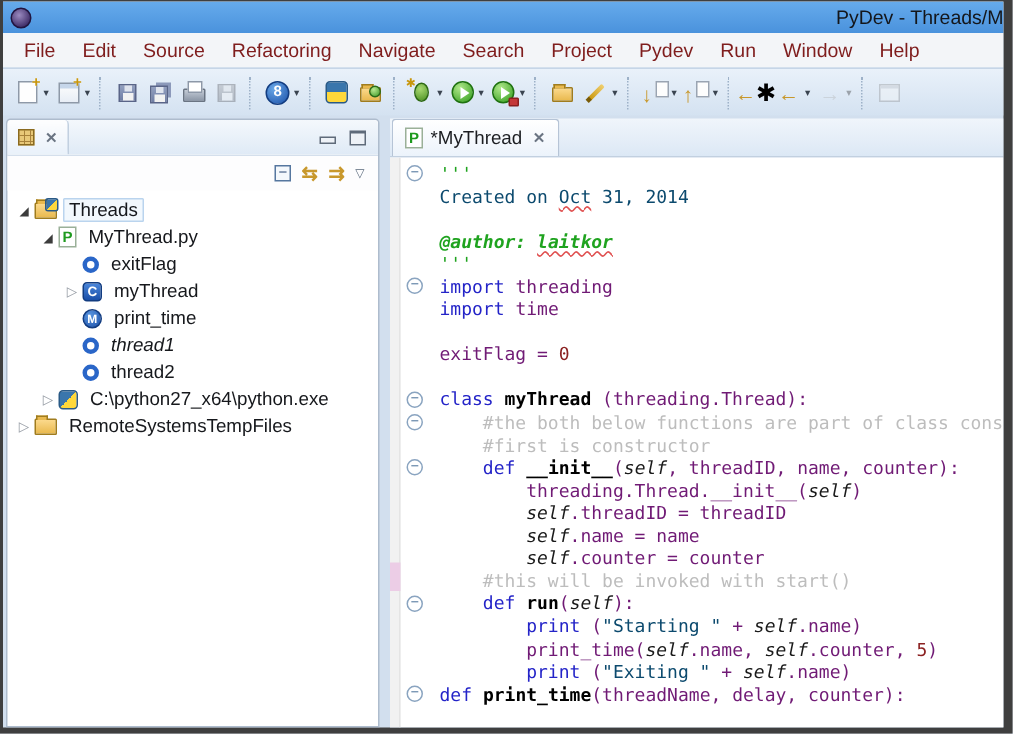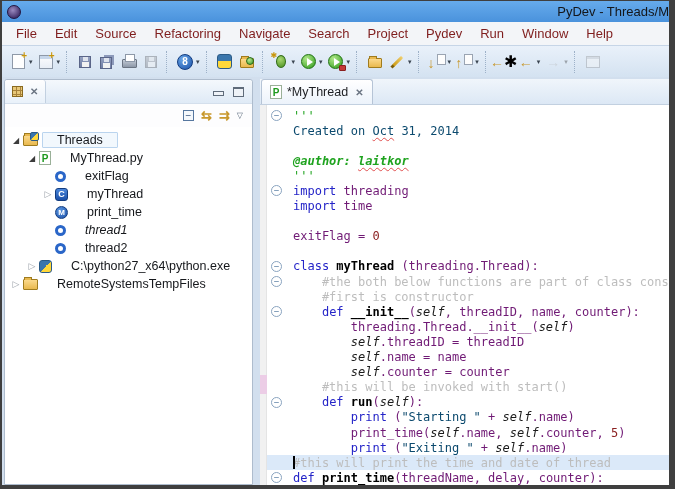--- a/index.html
+++ b/index.html
@@ -67,21 +67,21 @@
   .gold-glyph { color:#c8982c; font-size:13px; line-height:13px; font-weight:bold; }
   .view-menu-caret { color:#5a6a7c; font-size:8px; }
 
   
   .tree { flex:1; overflow:hidden; padding-top:4px; font-size:12.5px; color:#16181c; }
   .trow { height:18px; display:flex; align-items:center; cursor:default; }
   .texp { width:12px; flex:0 0 12px; text-align:center; }
   .exp-open { color:#3c3c3c; font-size:8px; }
   .exp-closed { color:#9aa0a8; font-size:9px; }
   .ticon { margin:0 4px 0 1px; flex:0 0 auto; position:relative; }
-  .tlabel { white-space:nowrap; padding:0 14px; border:1px solid transparent; }
+  .tlabel { white-space:nowrap; padding:0 3px; border:1px solid transparent; }
   .tlabel.selected { background:#f2f8fd; border-color:#bad4ee; border-radius:1px; }
   .ti-project { width:15px; height:11px; background:linear-gradient(#fbd98c,#e9b94e); border:1px solid #a07c1e; border-radius:1px; position:relative; }
   .ti-project::before { content:""; position:absolute; top:-3px; left:0; width:6px; height:2px; background:#e9b94e; border:1px solid #a07c1e; border-bottom:none; }
   .ti-project::after { content:""; position:absolute; right:-2px; top:-4px; width:7px; height:7px; border-radius:2px; background:linear-gradient(135deg,#3a76ac 50%,#ffd83a 50%); border:1px solid #2a5a86; }
   .ti-pyfile { width:12px; height:14px; background:#fff; border:1px solid #9ab098; display:flex; align-items:center; justify-content:center; font-size:10px; font-weight:bold; color:#1e9a1e; }
   .ti-var { width:11px; height:11px; border-radius:50%; border:3px solid #2a66c8; background:#fff; }
   .ti-class { width:13px; height:13px; border-radius:3px; background:linear-gradient(#4a86da,#1a4fa8); border:1px solid #123c80; color:#fff; font-size:9px; font-weight:bold; display:flex; align-items:center; justify-content:center; }
   .ti-method { width:13px; height:13px; border-radius:50%; background:radial-gradient(circle at 35% 30%,#5a96e0,#1a4fa8); border:1px solid #123c80; color:#fff; font-size:8px; font-weight:bold; display:flex; align-items:center; justify-content:center; }
   .ti-pyexe { width:13px; height:13px; border-radius:3px; background:linear-gradient(135deg,#3a76ac 50%,#ffd83a 50%); border:1px solid #2a5a86; }
   .ti-folder { width:15px; height:11px; background:linear-gradient(#fbd98c,#e9b94e); border:1px solid #a07c1e; border-radius:1px; position:relative; }
@@ -346,21 +346,20 @@
               <div class="cl"><span class="fold">−</span><span class="s-pl">    </span><span class="s-kw">def</span><span class="s-pl"> </span><span class="s-name">__init__</span><span class="s-pl">(</span><span class="s-self">self</span><span class="s-pl">, threadID, name, counter):</span></div>
               <div class="cl"><span class="s-pl">        threading.Thread.__init__(</span><span class="s-self">self</span><span class="s-pl">)</span></div>
               <div class="cl"><span class="s-pl">        </span><span class="s-self">self</span><span class="s-pl">.threadID = threadID</span></div>
               <div class="cl"><span class="s-pl">        </span><span class="s-self">self</span><span class="s-pl">.name = name</span></div>
               <div class="cl"><span class="s-pl">        </span><span class="s-self">self</span><span class="s-pl">.counter = counter</span></div>
               <div class="cl"><span class="s-com">    #this will be invoked with start()</span></div>
               <div class="cl"><span class="fold">−</span><span class="s-pl">    </span><span class="s-kw">def</span><span class="s-pl"> </span><span class="s-name">run</span><span class="s-pl">(</span><span class="s-self">self</span><span class="s-pl">):</span></div>
               <div class="cl"><span class="s-pl">        </span><span class="s-kw">print</span><span class="s-pl"> (</span><span class="s-stri">"Starting "</span><span class="s-pl"> + </span><span class="s-self">self</span><span class="s-pl">.name)</span></div>
               <div class="cl"><span class="s-pl">        print_time(</span><span class="s-self">self</span><span class="s-pl">.name, </span><span class="s-self">self</span><span class="s-pl">.counter, </span><span class="s-num">5</span><span class="s-pl">)</span></div>
               <div class="cl"><span class="s-pl">        </span><span class="s-kw">print</span><span class="s-pl"> (</span><span class="s-stri">"Exiting "</span><span class="s-pl"> + </span><span class="s-self">self</span><span class="s-pl">.name)</span></div>
-              <div class="cl hl"><span class="cursor"></span><span class="s-com">#this will print the time and date of thread</span></div>
               <div class="cl"><span class="fold">−</span><span class="s-kw">def</span><span class="s-pl"> </span><span class="s-name">print_time</span><span class="s-pl">(threadName, delay, counter):</span></div>
             </div>
         </div>
       </div>
 
     </div>
   </div>
 </div>
 
 </body></html>

